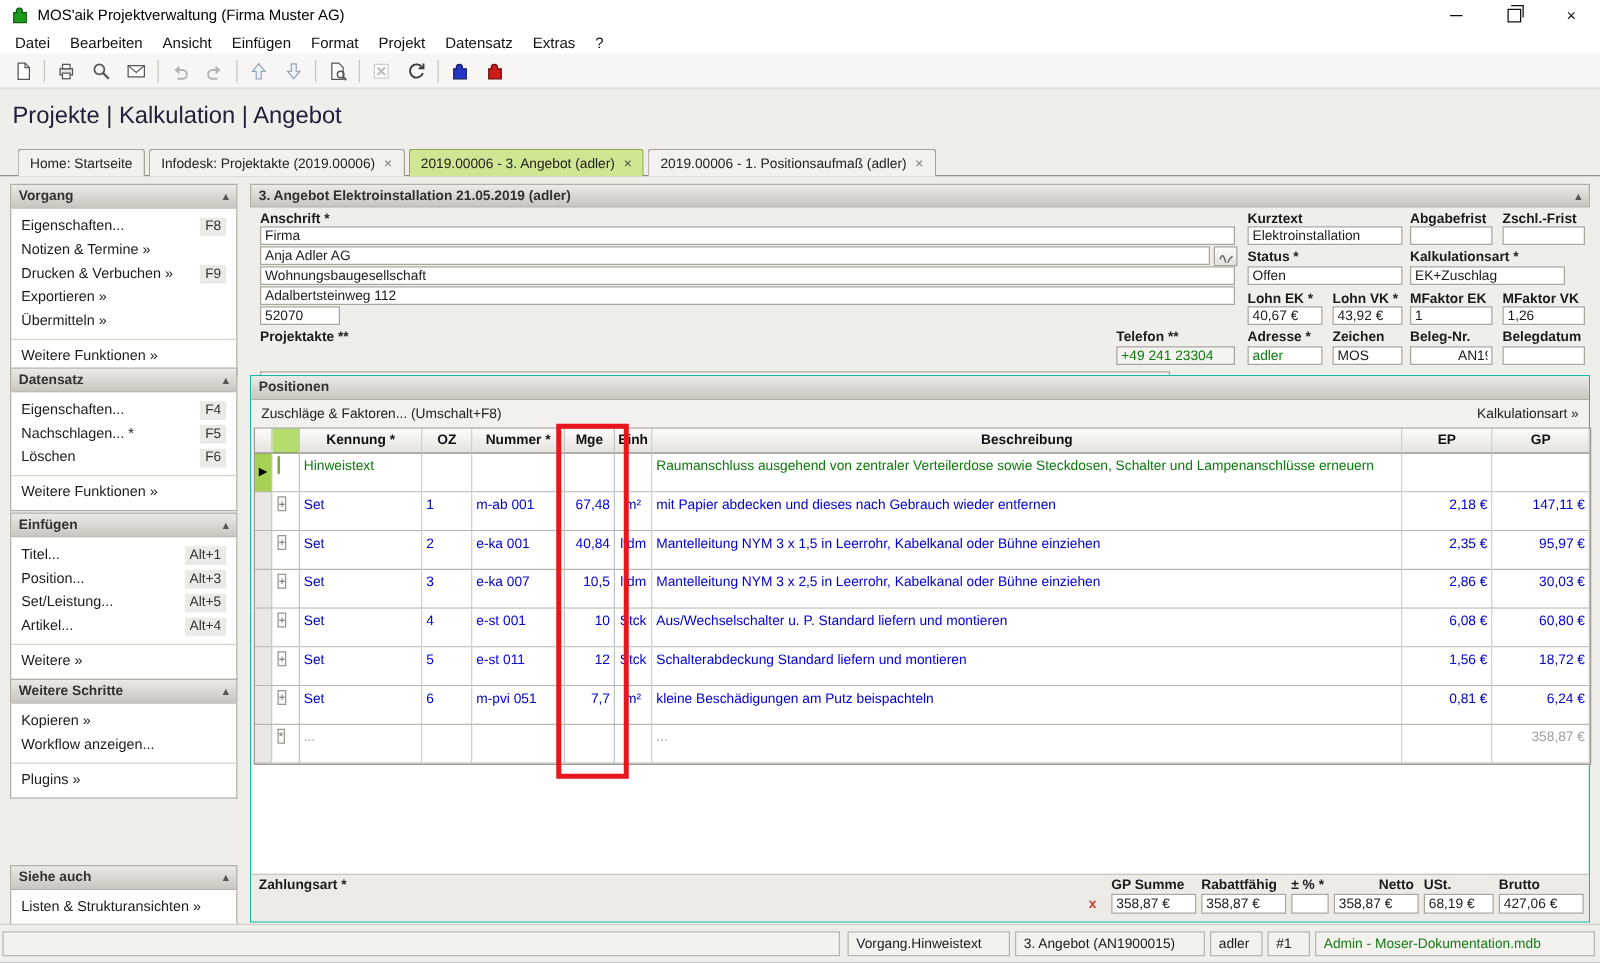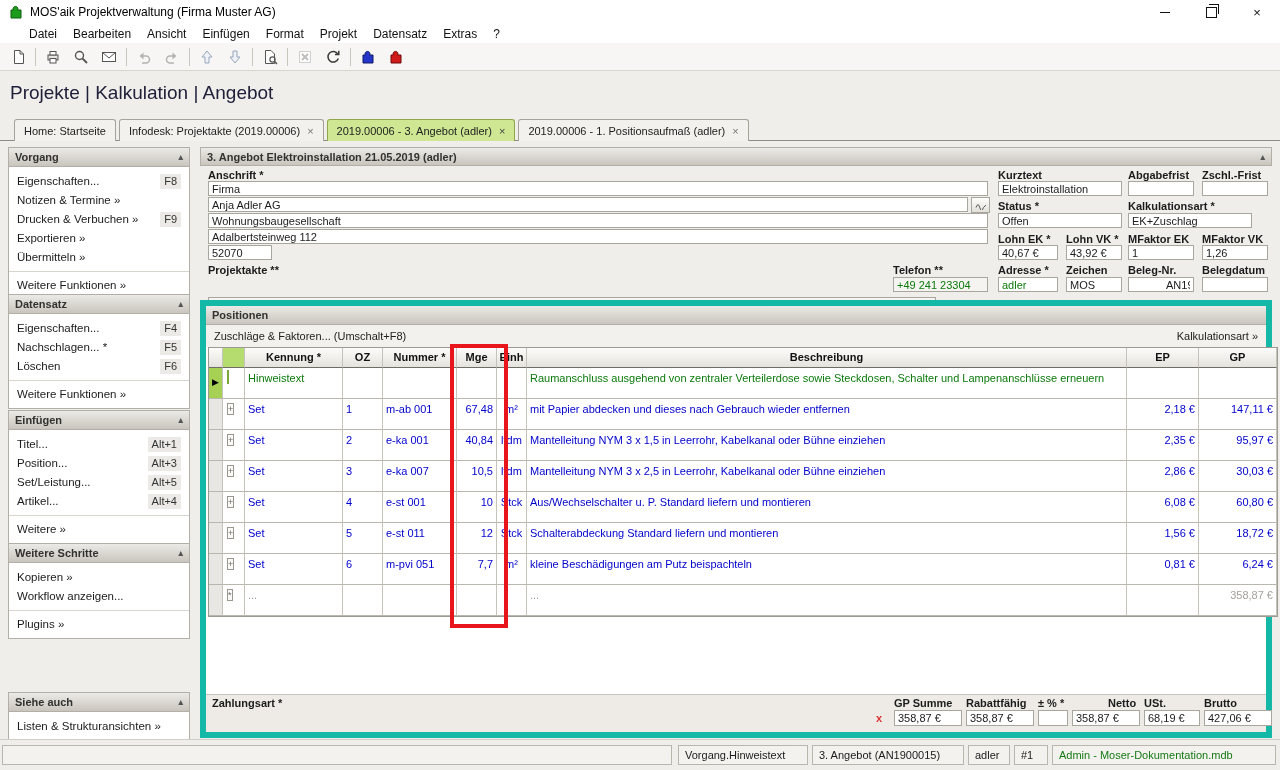--- a/index.html
+++ b/index.html
@@ -10,21 +10,21 @@
   .titlebar{position:absolute;top:0;left:0;right:0;height:24px;background:#fff;display:flex;align-items:center;}
   .titlebar .appicon{margin:0 6px 0 8px;width:16px;height:16px;}
   .titlebar .title{font-size:12px;color:#000;}
   .wincontrols{margin-left:auto;display:flex;height:24px;}
   .winbtn{width:46px;height:24px;display:flex;align-items:center;justify-content:center;font-size:13px;color:#111;}
   .minbar{width:10px;height:1px;background:#111;display:block;}
   .restore{position:relative;width:9px;height:9px;border:1px solid #111;display:block;}
   .restore span{position:absolute;left:2px;top:-4px;width:9px;height:9px;border:1px solid #111;border-left:none;border-bottom:none;display:block;}
 
   
-  .menubar{position:absolute;top:24px;left:0;right:0;height:19px;background:#fff;display:flex;align-items:center;padding-left:21px;}
+  .menubar{position:absolute;top:24px;left:0;right:0;height:19px;background:#fff;display:flex;align-items:center;padding-left:4px;}
   .menubar .mi{padding:2px 8px;font-size:12px;color:#111;cursor:default;}
 
   
   .toolbar{position:absolute;top:43px;left:0;right:0;height:27px;background:#f7f6f4;border-bottom:1px solid #d8d5cf;display:flex;align-items:center;padding-left:4px;}
   .tbtn{width:26px;height:23px;display:flex;align-items:center;justify-content:center;border:1px solid transparent;}
   .tsep{width:1px;height:18px;background:#c9c6c0;margin:0 3px;}
 
   
   .heading{position:absolute;top:71px;left:0;right:0;height:47px;}
   .heading .crumb{padding:11px 0 0 10px;font-size:19px;color:#20203a;}
@@ -55,21 +55,21 @@
 
   .form-area{position:absolute;top:19px;left:0;right:0;height:134px;}
   .lbl{position:absolute;font-weight:bold;font-size:11px;color:#1b1b1b;white-space:nowrap;}
   .fld{position:absolute;box-sizing:border-box;height:15px;border:1px solid #a9a69e;background:#fff;font-family:"Liberation Sans",sans-serif;font-size:11px;color:#1b1b1b;padding:0 3px;}
   input.fld{outline:none;}
   .fld.green{color:#0c7a0c;}
   .fld.ro{background:#f5f4f1;}
   .mini-btn{position:absolute;box-sizing:border-box;width:19px;height:16px;border:1px solid #a9a69e;background:linear-gradient(#fdfdfc,#e3e0da);display:flex;align-items:center;justify-content:center;}
 
   
-  .positions{position:absolute;top:153px;left:0;right:0;bottom:0;background:#fff;border:6px solid #14b8a6;box-sizing:border-box;}
+  .positions{position:absolute;top:153px;left:0;right:0;bottom:0;background:#fff;border:1px solid #14b8a6;box-sizing:border-box;}
   .pos-hdr{height:18px;background:linear-gradient(#eceae6,#c9c5be);border-bottom:1px solid #b2afa7;display:flex;align-items:center;padding:0 6px;font-weight:bold;font-size:11px;color:#33322f;}
   .pos-links{height:22px;background:#f3f1ed;display:flex;align-items:center;padding:0 8px;font-size:11px;color:#222;}
   .pos-links .right{margin-left:auto;}
 
   .grid{position:absolute;left:2px;top:41px;width:1068px;border:1px solid #9d9a92;box-sizing:content-box;}
   .trow{display:grid;grid-template-columns:14px 22px 98px 40px 74px 40px 30px 600px 72px 78px;}
   .trow > div{box-sizing:border-box;border-right:1px solid #c6c3bc;border-bottom:1px solid #b9b6ae;overflow:hidden;}
   .thead{height:20px;}
   .thead > div{background:linear-gradient(#fcfbfa,#e6e3dd);border-bottom:1px solid #6f6d67;font-weight:bold;text-align:center;line-height:19px;font-size:11px;color:#111;}
   .thead .expcol{background:#b4dc6e;}

